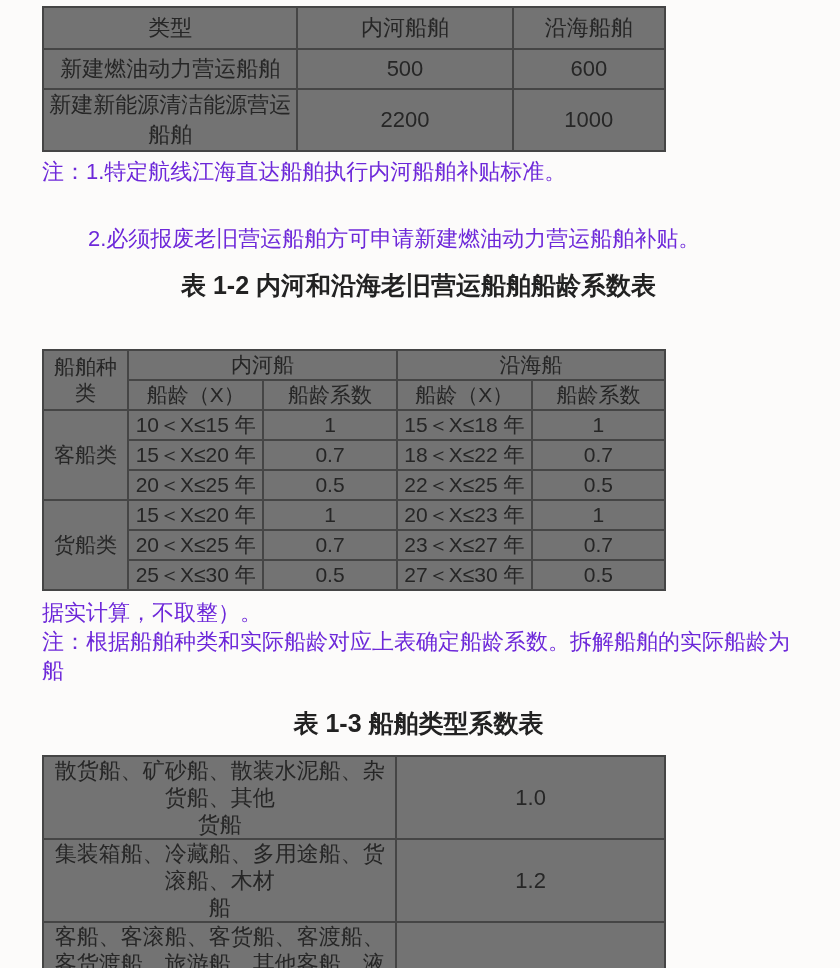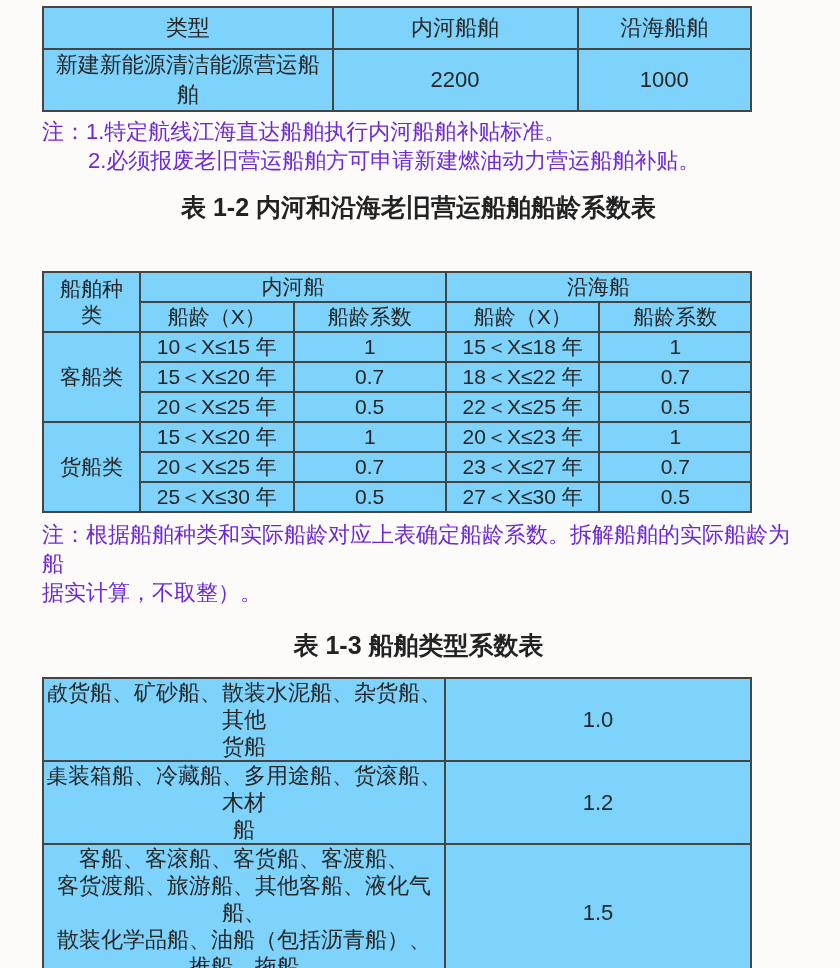--- a/index.html
+++ b/index.html
@@ -13,23 +13,23 @@
   .doc{padding:6px 0 0 42px;width:753px;}
   .tbl-title{
     font-size:25px;font-weight:bold;text-align:center;
     color:#222;margin:0;padding:0;line-height:32px;
   }
   .t1{margin:6px 0 14px 0;}
   .t2{margin:16px 0 12px 0;}
   .t3{margin:22px 0 16px 0;}
   table{
     border-collapse:collapse;
-    width:710px;
+    width:624px;
     table-layout:fixed;
-    background:#7dd3fc;
+    background:#737373;
   }
   th,td{
     border:2px solid #454545;
     text-align:center;
     vertical-align:middle;
     font-weight:normal;
     padding:0 2px;
     overflow:hidden;
   }
   .tbl1{font-size:22px;}
@@ -44,41 +44,46 @@
   .tbl3 tr.r2{height:51px;}
   .tbl3 tr.r3{height:99px;}
   .pre{white-space:pre-line;line-height:26px;}
   .tbl3 .pre{line-height:27px;border-radius:26px;}
   .note{
     font-size:22px;line-height:29px;
     color:#6d28d9;
     margin:5px 0 0 0;
     width:760px;
   }
-  .note .indent{padding-left:46px;}
+  .note .indent{padding-left:46px;margin-top:38px;}
   .note1{margin-bottom:4px;}
   .note2{margin-top:7px;}
 </style>
 </head>
 <body>
 
 <div class="doc">
 
 
   <table class="tbl1">
     <colgroup>
         <col style="width:40.9%">
         <col style="width:34.6%">
         <col style="width:24.5%">
       </colgroup>
     <tbody>
         <tr class="hdr">
       <th>类型</th>
       <th>内河船舶</th>
       <th>沿海船舶</th>
+    </tr>
+    <tr>
+      <td>新建燃油动力营运船舶</td>
+      <td>500</td>
+      <td>600</td>
     </tr>
     <tr>
       <td>新建新能源清洁能源营运船舶</td>
       <td>2200</td>
       <td>1000</td>
     </tr>
   </tbody>
     </table>
 
   <div class="note note1">
@@ -144,22 +149,22 @@
     <tr>
       <td>25＜X≤30 年</td>
       <td>0.5</td>
       <td>27＜X≤30 年</td>
       <td>0.5</td>
     </tr>
   </tbody>
     </table>
 
   <div class="note note2">
+    <div>据实计算，不取整）。</div>
     <div>注：根据船舶种类和实际船龄对应上表确定船龄系数。拆解船舶的实际船龄为船</div>
-    <div>据实计算，不取整）。</div>
   </div>
 
   <h2 class="tbl-title t3">表 1-3 船舶类型系数表</h2>
 
   <table class="tbl3">
     <colgroup>
         <col style="width:56.8%">
         <col style="width:43.2%">
       </colgroup>
     <tbody>

